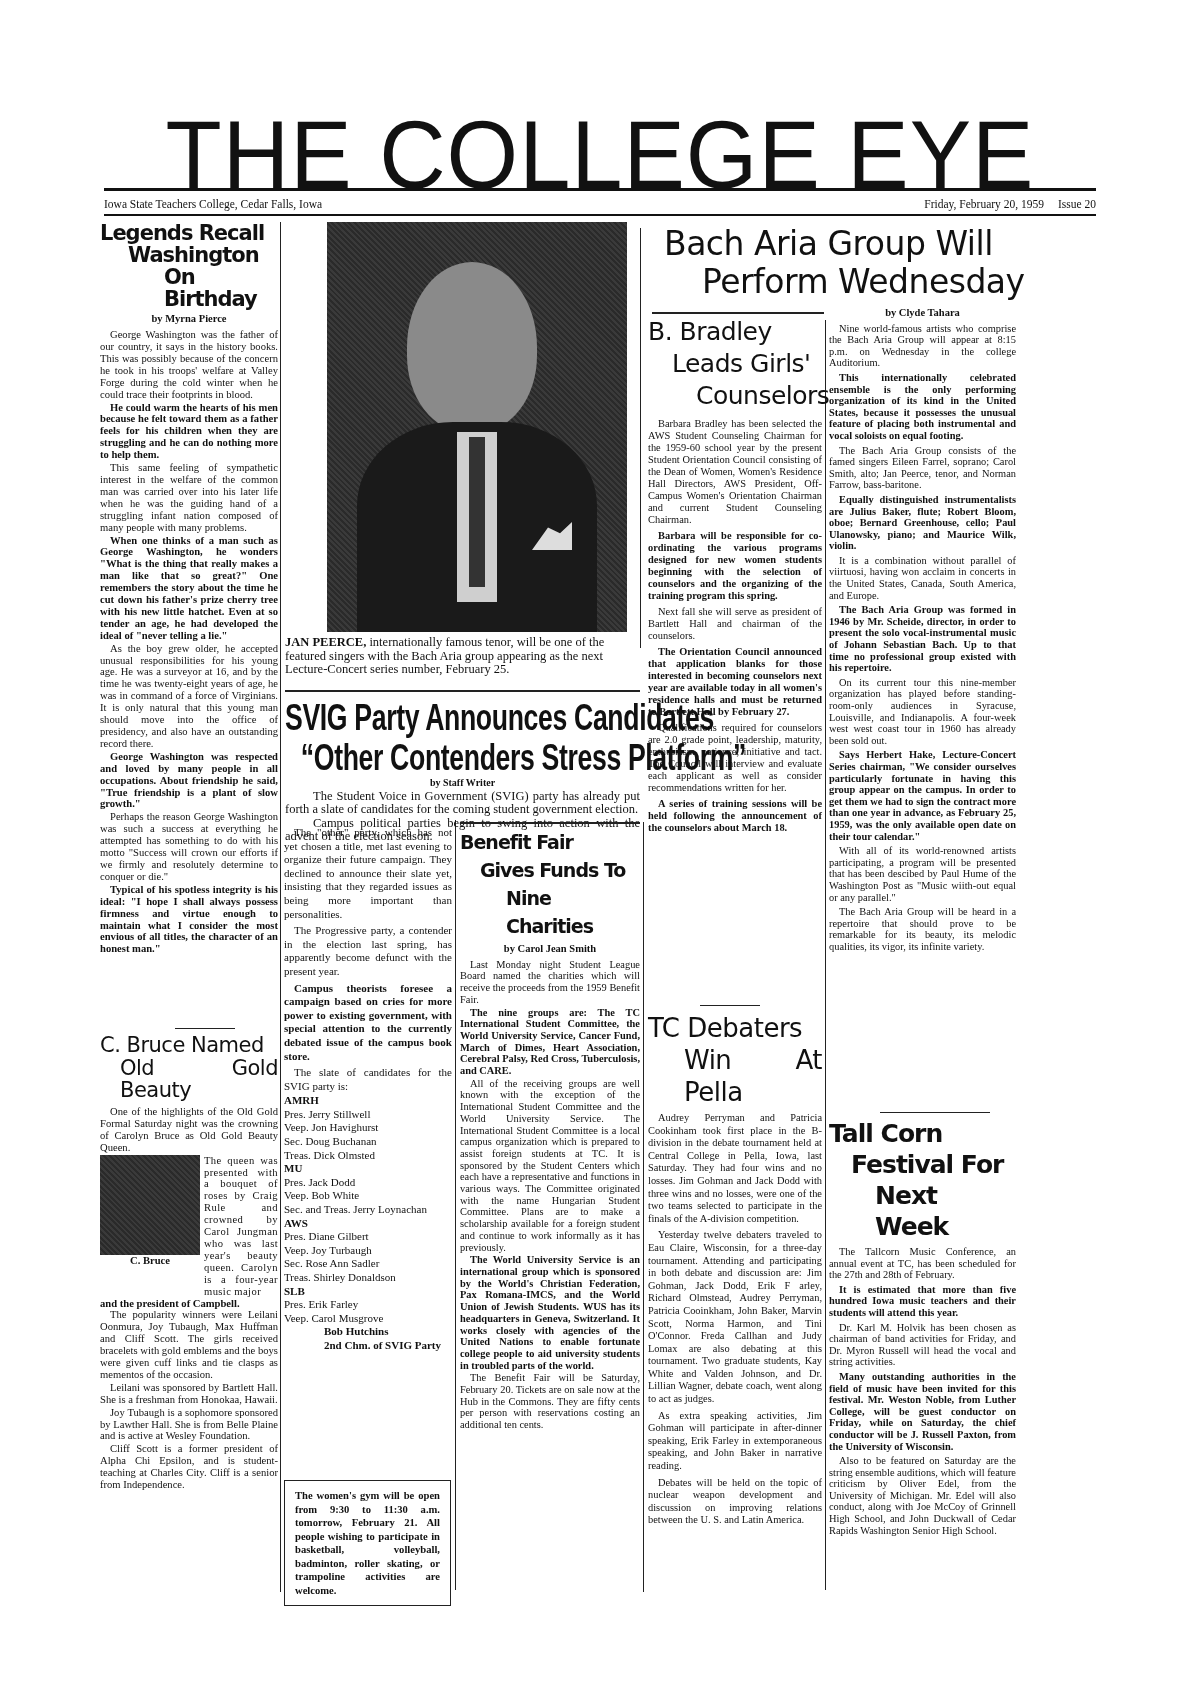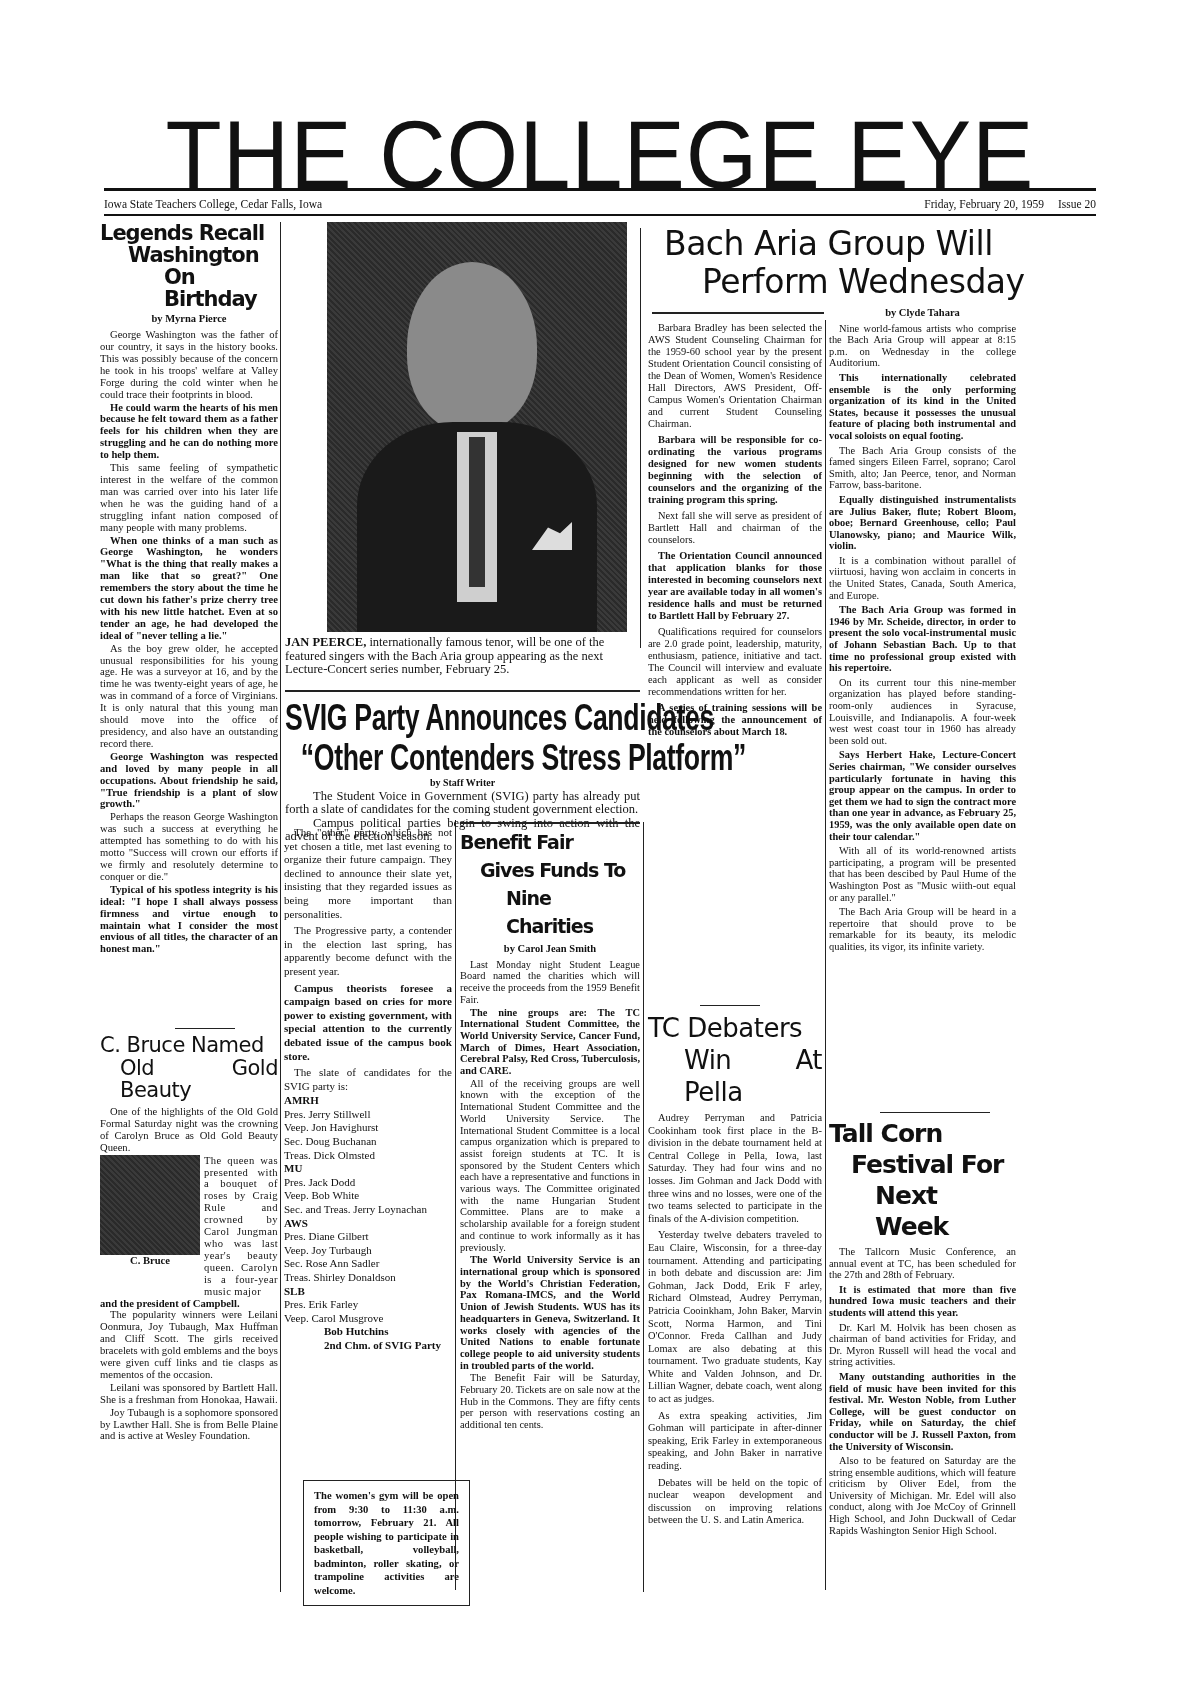--- a/index.html
+++ b/index.html
@@ -70,20 +70,21 @@
     <div style="width:100px;flex:none;">
       <div class="photo" style="width:100px;height:100px;"></div>
       <div class="center" style="font-weight:bold;">C. Bruce</div>
     </div>
     <div style="letter-spacing:0.4px;">The queen was presented with a bouquet of roses by Craig Rule and crowned by Carol Jungman who was last year's beauty queen. Carolyn is a four-year music major</div>
   </div>
   <div style="font-weight:bold;">and the president of Campbell.</div>
   <p>The popularity winners were Leilani Oonmura, Joy Tubaugh, Max Huffman and Cliff Scott. The girls received bracelets with gold emblems and the boys were given cuff links and tie clasps as mementos of the occasion.</p>
   <p>Leilani was sponsored by Bartlett Hall. She is a freshman from Honokaa, Hawaii.</p>
   <p>Joy Tubaugh is a sophomore sponsored by Lawther Hall. She is from Belle Plaine and is active at Wesley Foundation.</p>
+  <p>Cliff Scott is a former president of Alpha Chi Epsilon, and is student-teaching at Charles City. Cliff is a senior from Independence.</p>
 </div>
 
 <div class="abs photo" style="left:327px;top:222px;width:300px;height:410px;">
   <div class="abs" style="left:80px;top:40px;width:130px;height:170px;border-radius:50% 50% 45% 45%;background:#8a8a8a;"></div>
   <div class="abs" style="left:30px;top:200px;width:240px;height:210px;background:#1a1a1a;border-radius:40% 40% 0 0;"></div>
   <div class="abs" style="left:130px;top:210px;width:40px;height:170px;background:#cfcfcf;"></div>
   <div class="abs" style="left:142px;top:215px;width:16px;height:150px;background:#333;"></div>
   <div class="abs" style="left:205px;top:300px;width:40px;height:28px;background:#ddd;clip-path:polygon(0 100%,40% 20%,70% 40%,100% 0,100% 100%);"></div>
 </div>
 <div class="abs caption" style="left:285px;top:636px;width:352px;"><b>JAN PEERCE,</b><span> internationally famous tenor, will be one of the featured singers with the Bach Aria group appearing as the next Lecture-Concert series number, February 25.</span></div>
@@ -121,21 +122,21 @@
     <div>Sec. Rose Ann Sadler</div>
     <div>Treas. Shirley Donaldson</div>
     <div style="font-weight:bold;">SLB</div>
     <div>Pres. Erik Farley</div>
     <div>Veep. Carol Musgrove</div>
     <div style="font-weight:bold;padding-left:40px;">Bob Hutchins</div>
     <div style="font-weight:bold;padding-left:40px;">2nd Chm. of SVIG Party</div>
   </div>
 </div>
 
-<div class="abs box" style="left:303px;top:1480px;width:145px;">The women's gym will be open from 9:30 to 11:30 a.m. tomorrow, February 21. All people wishing to participate in basketball, volleyball, badminton, roller skating, or trampoline activities are welcome.</div>
+<div class="abs box" style="left:284px;top:1480px;width:145px;">The women's gym will be open from 9:30 to 11:30 a.m. tomorrow, February 21. All people wishing to participate in basketball, volleyball, badminton, roller skating, or trampoline activities are welcome.</div>
 
 <div class="hline" style="left:460px;top:822px;width:180px;"></div>
 <div class="col" style="left:460px;top:828px;width:180px;font-size:10.4px;line-height:11.7px;">
   <div class="head-bold" style="font-size:19px;line-height:28px;">
     <div>Benefit Fair</div>
     <div style="padding-left:20px;">Gives Funds To</div>
     <div style="padding-left:46px;">Nine Charities</div>
   </div>
   <div class="byline">by Carol Jean Smith</div>
   <p>Last Monday night Student League Board named the charities which will receive the proceeds from the 1959 Benefit Fair.</p>
@@ -145,20 +146,25 @@
   <p>The Benefit Fair will be Saturday, February 20. Tickets are on sale now at the Hub in the Commons. They are fifty cents per person with reservations costing an additional ten cents.</p>
 </div>
 
 <div class="abs head-light" style="left:664px;top:225px;width:450px;font-size:33px;line-height:38px;font-weight:normal;">
   <div>Bach Aria Group Will</div>
   <div style="padding-left:38px;">Perform Wednesday</div>
 </div>
 
 <div class="hline" style="left:652px;top:312px;width:172px;"></div>
 <div class="col" style="left:648px;top:316px;width:174px;font-size:10.4px;line-height:12px;">
+  <div class="head-light" style="font-size:25px;line-height:32px;">
+    <div>B. Bradley</div>
+    <div style="padding-left:24px;">Leads Girls'</div>
+    <div style="padding-left:48px;">Counselors</div>
+  </div>
   <p style="margin-top:6px;">Barbara Bradley has been selected the AWS Student Counseling Chairman for the 1959-60 school year by the present Student Orientation Council consisting of the Dean of Women, Women's Residence Hall Directors, AWS President, Off-Campus Women's Orientation Chairman and current Student Counseling Chairman.</p>
   <p class="b" style="margin-top:4px;">Barbara will be responsible for co-ordinating the various programs designed for new women students beginning with the selection of counselors and the organizing of the training program this spring.</p>
   <p style="margin-top:4px;">Next fall she will serve as president of Bartlett Hall and chairman of the counselors.</p>
   <p class="b" style="margin-top:4px;">The Orientation Council announced that application blanks for those interested in becoming counselors next year are available today in all women's residence halls and must be returned to Bartlett Hall by February 27.</p>
   <p style="margin-top:4px;">Qualifications required for counselors are 2.0 grade point, leadership, maturity, enthusiasm, patience, initiative and tact. The Council will interview and evaluate each applicant as well as consider recommendations written for her.</p>
   <p class="b" style="margin-top:4px;">A series of training sessions will be held following the announcement of the counselors about March 18.</p>
 </div>
 
 <div class="hline" style="left:700px;top:1005px;width:60px;height:1px;"></div>
 <div class="col" style="left:648px;top:1012px;width:174px;font-size:10.4px;line-height:12.6px;">

